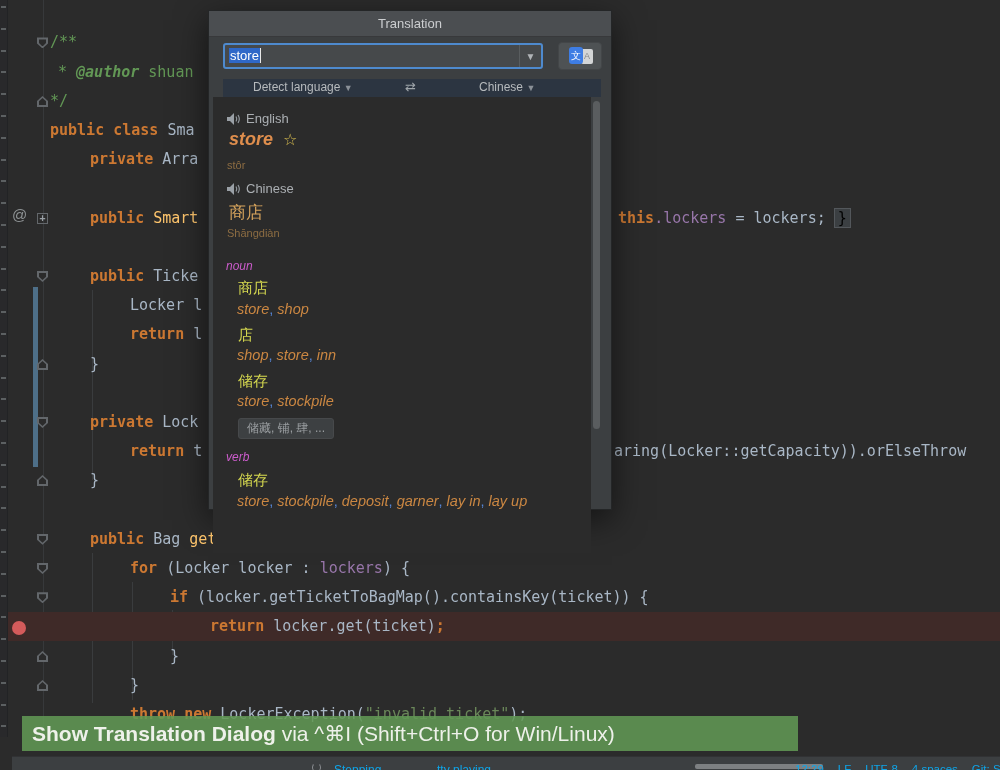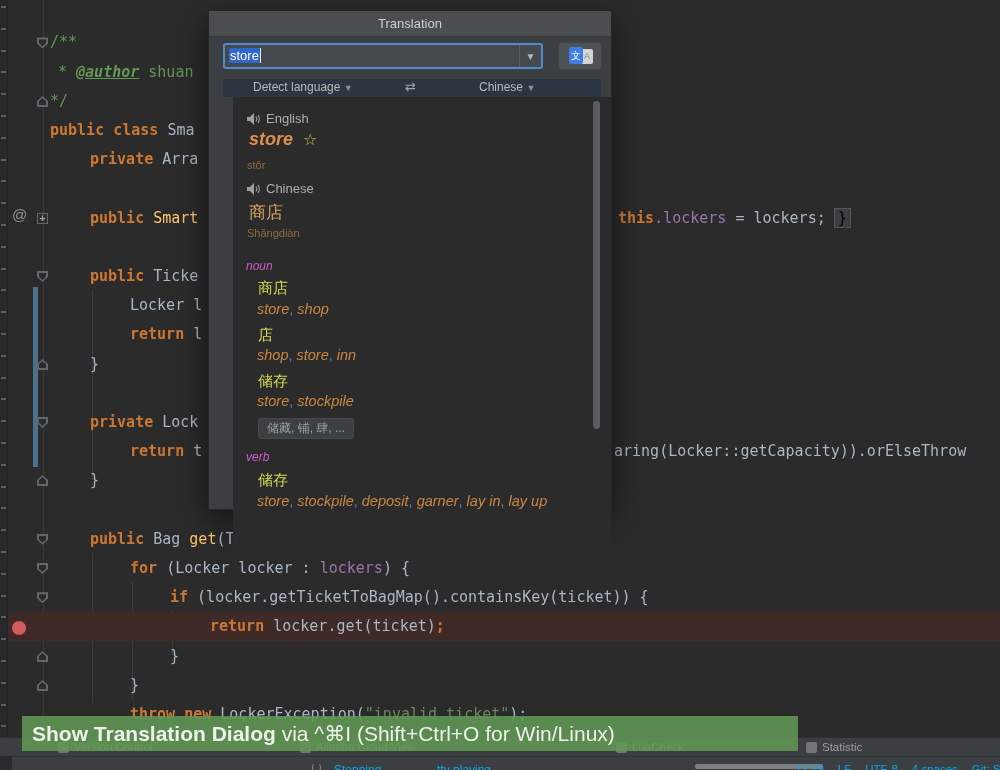--- a/index.html
+++ b/index.html
@@ -17,21 +17,21 @@
   .code-area { position:absolute; inset:0; font-family:"DejaVu Sans Mono","Liberation Mono",monospace; font-size:15px; }
   .code-line { position:absolute; left:8px; width:992px; height:29px; line-height:29px; white-space:pre; }
   .code-line .grp { position:absolute; top:0; }
   .bp-line { background:#3f2a28; }
   .sg-k { color:#cc7832; font-weight:bold; }
   .sg-t { color:#a9b7c6; }
   .sg-i2{ color:#a9b7c6; }
   .sg-m { color:#ffc66d; }
   .sg-f { color:#9876aa; }
   .sg-c { color:#629755; }
-  .sg-ca{ color:#629755; font-weight:bold; font-style:italic; text-decoration:underline; }
+  .sg-ca{ color:#629755; font-weight:bold; font-style:italic; }
   .sg-ci{ color:#629755; }
   .sg-s { color:#6a8759; }
   .sg-h { background:#3b3f42; box-shadow:0 0 0 1px #53575b; padding:0 3px; }
 
   .fm { position:absolute; left:37px; width:11px; height:11px; z-index:3; }
   .fm::before { content:""; position:absolute; inset:0; background:#63676b;
      clip-path:polygon(0 0,100% 0,100% 55%,50% 100%,0 55%); }
   .fm::after { content:""; position:absolute; inset:2px; background:#2b2b2b;
      clip-path:polygon(0 0,100% 0,100% 52%,50% 100%,0 52%); }
   .fm.fm-u { transform:rotate(180deg); }
@@ -61,21 +61,21 @@
     color:#87898b; font-size:9px; text-align:center; line-height:15px; }
   .tr-ic .front { position:absolute; left:0; top:0; width:14px; height:17px; background:#3e7de4; border-radius:3px;
     color:#fff; font-size:10px; text-align:center; line-height:17px; }
   .lang-bar { position:absolute; left:14px; top:68px; width:378px; height:18px; background:#2c3541;
     font-size:12px; color:#b6babd; }
   .lang-src { position:absolute; left:30px; top:1px; }
   .lang-swap { position:absolute; left:182px; top:0px; color:#9fa5aa; font-size:13px; }
   .lang-tgt { position:absolute; left:256px; top:1px; }
   .caret { color:#8a9097; font-size:9px; }
 
-  .results { position:absolute; left:24px; top:86px; width:378px; height:456px; background:#2b2b2b; overflow:hidden; }
+  .results { position:absolute; left:4px; top:86px; width:378px; height:456px; background:#2b2b2b; overflow:hidden; }
   .r-row { position:absolute; left:14px; white-space:pre; }
   .r-lang { color:#abafb3; font-size:13px; display:flex; gap:6px; align-items:center; }
   .r-word1 { color:#df8e4d; font-size:18px; font-weight:bold; font-style:italic; left:16px; }
   .r-word2 { color:#d6a35c; font-size:17px; left:16px; }
   .r-phon { color:#8c6c42; font-size:11px; }
   .r-pos { color:#cb5ccb; font-size:12px; font-style:italic; left:13px; }
   .r-cn { color:#d4d74f; font-size:15px; left:25px; }
   .r-trans { color:#cb8742; font-size:14.5px; font-style:italic; left:24px; }
   .r-trans .comma { color:#5585d6; font-style:normal; }
   .r-chip { left:25px; background:#3d4042; border:1px solid #47494b; border-radius:3px; color:#9b9fa2;
@@ -256,30 +256,20 @@
       <div class="r-row r-chip" style="top:321px;">储藏, 铺, 肆, ...</div>
 
       <div class="r-row r-pos" style="top:353px;">verb</div>
       <div class="r-row r-cn" style="top:374px;">储存</div>
       <div class="r-row r-trans" style="top:396px;"><span>store</span><span class="comma">, </span><span>stockpile</span><span class="comma">, </span><span>deposit</span><span class="comma">, </span><span>garner</span><span class="comma">, </span><span>lay in</span><span class="comma">, </span><span>lay up</span></div>
     </div>
 
     <div class="scroll-thumb"></div>
   </div>
 
-  <div class="bottom-toolbar">
-    <div class="tw-ic" style="left:58px;"></div>
-    <div class="tw-item" style="left:74px;">Version Control</div>
-    <div class="tw-ic" style="left:300px;"></div>
-    <div class="tw-item" style="left:316px;">Alibaba Cloud View</div>
-    <div class="tw-ic" style="left:616px;"></div>
-    <div class="tw-item" style="left:632px;">LuaCheck</div>
-    <div class="tw-ic" style="left:806px;"></div>
-    <div class="tw-item" style="left:822px;">Statistic</div>
-  </div>
   <div class="tw-blue"></div>
 
   <div class="statusbar">
     <div class="sb-spin"></div>
     <div class="sb-left1">Stepping</div>
     <div class="sb-left2">tty playing</div>
     <div class="sb-progress"></div>
     <div class="sb-right">
       <span>12:29</span>
       <span>LF</span>

